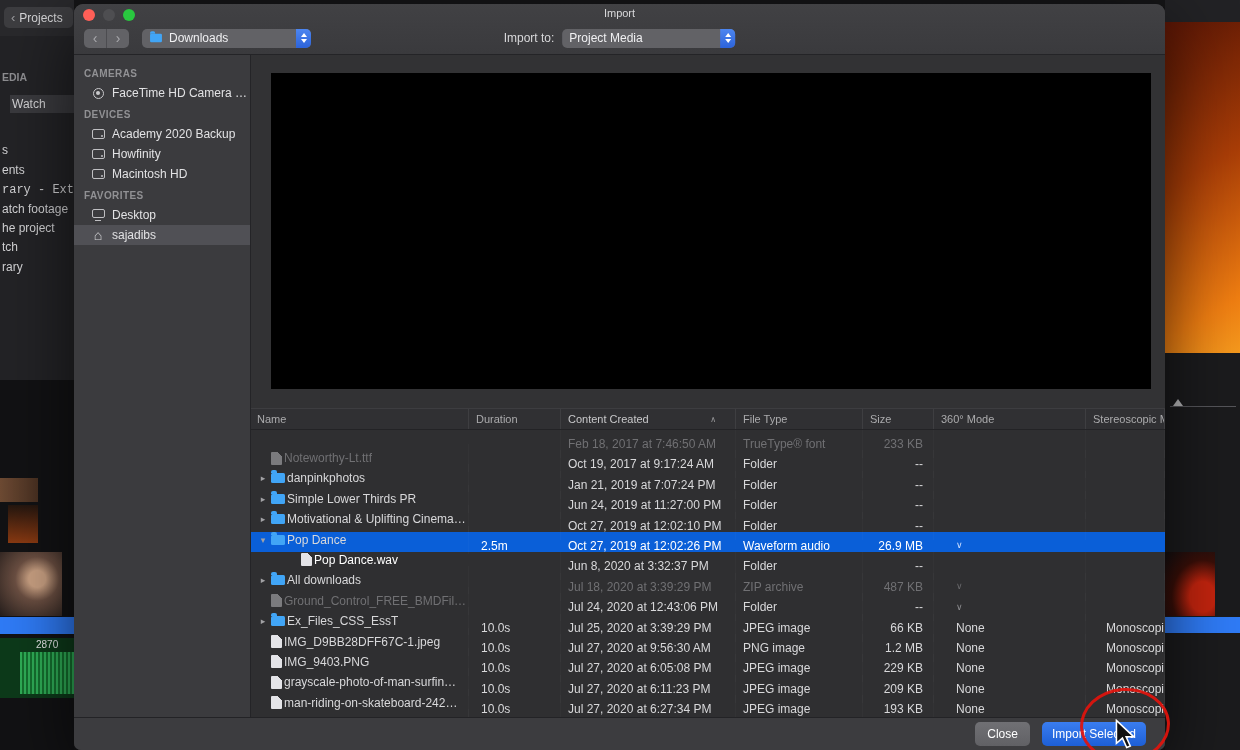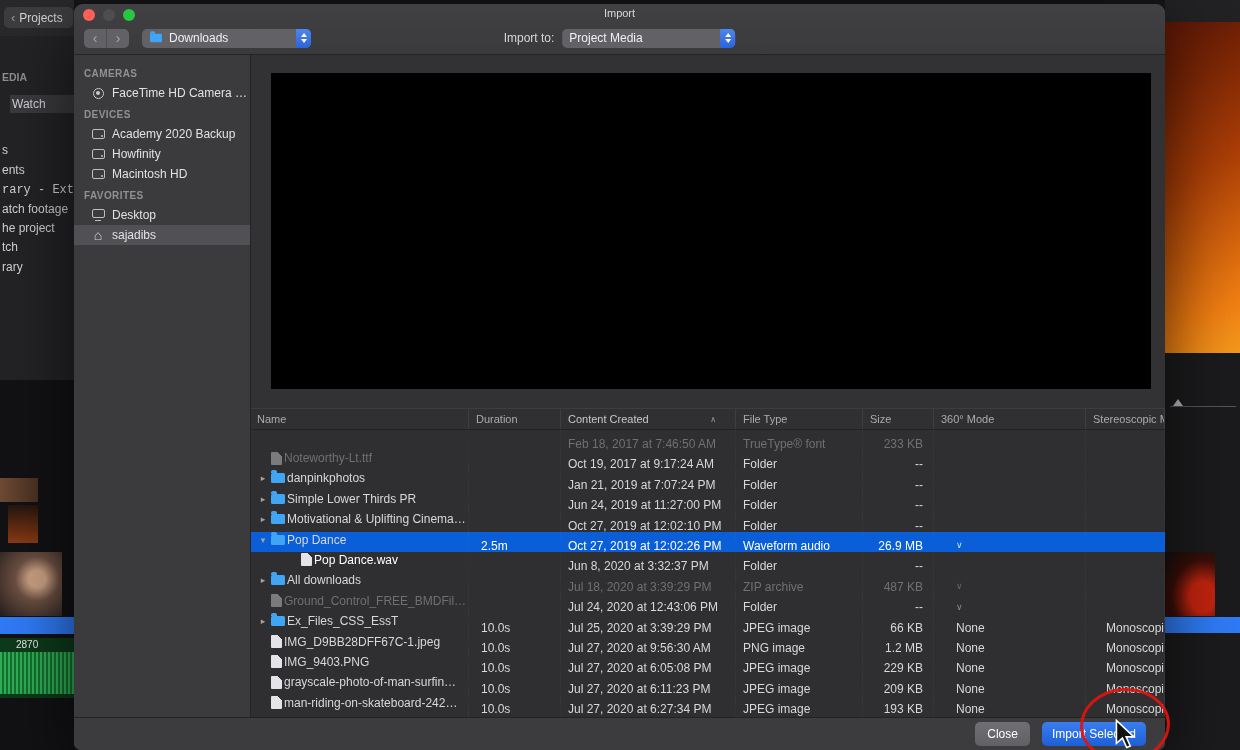--- a/index.html
+++ b/index.html
@@ -15,21 +15,21 @@
   .bg-left-body{left:0;top:36px;width:74px;height:344px;background:#232326;}
   .bg-left-browser{left:0;top:380px;width:74px;height:370px;background:#121214;}
   .frag{position:absolute;left:2px;color:#d2d2d4;font-size:12px;white-space:nowrap;}
   .frag.frag-hdr{color:#8d8d90;font-size:10.5px;font-weight:bold;}
   .frag.hl{background:#3a3a3e;left:10px;padding:2px 4px 2px 2px;width:72px;}
   .thumb-strip{left:0;top:478px;width:38px;height:24px;background:linear-gradient(90deg,#6d4a33,#4a3122);}
   .thumb-orange{left:8px;top:505px;width:30px;height:38px;background:linear-gradient(#24160f,#8a3a12);}
   .thumb-person{left:0;top:552px;width:62px;height:64px;
     background:radial-gradient(ellipse at 60% 42%, #caa183 0 16%, #6b4f42 42%, #241d1b 100%);}
   .blue-bar-left{left:0;top:617px;width:74px;height:17px;background:#2f7bf6;}
-  .green-clip{left:0;top:638px;width:80px;height:60px;background:#0d3a1a;color:#e8e8ea;font-size:10px;}
+  .green-clip{left:0;top:638px;width:80px;height:60px;background:#0d3a1a;color:#e8e8ea;font-size:10px;padding-left:20px;}
   .green-clip .lbl{padding:1px 0 1px 16px;}
   .green-clip .wave{height:42px;margin-top:1px;
     background:repeating-linear-gradient(90deg,#2fae57 0 2px,#15702f 2px 4px);}
   .bg-right-top{left:1165px;top:0;width:75px;height:22px;background:#222225;}
   .viewer-orange{left:1165px;top:22px;width:75px;height:331px;
     background:linear-gradient(150deg,#5a1605 0%,#a93d07 45%,#ef7e12 85%,#f59a1e 100%);}
   .bg-right-mid{left:1165px;top:353px;width:75px;height:397px;background:#1b1b1d;}
   .zoom-line{left:1170px;top:406px;width:66px;height:1px;background:#55555a;}
   .zoom-marker{left:1173px;top:399px;width:0;height:0;border-left:5px solid transparent;
     border-right:5px solid transparent;border-bottom:7px solid #b8b8ba;}

